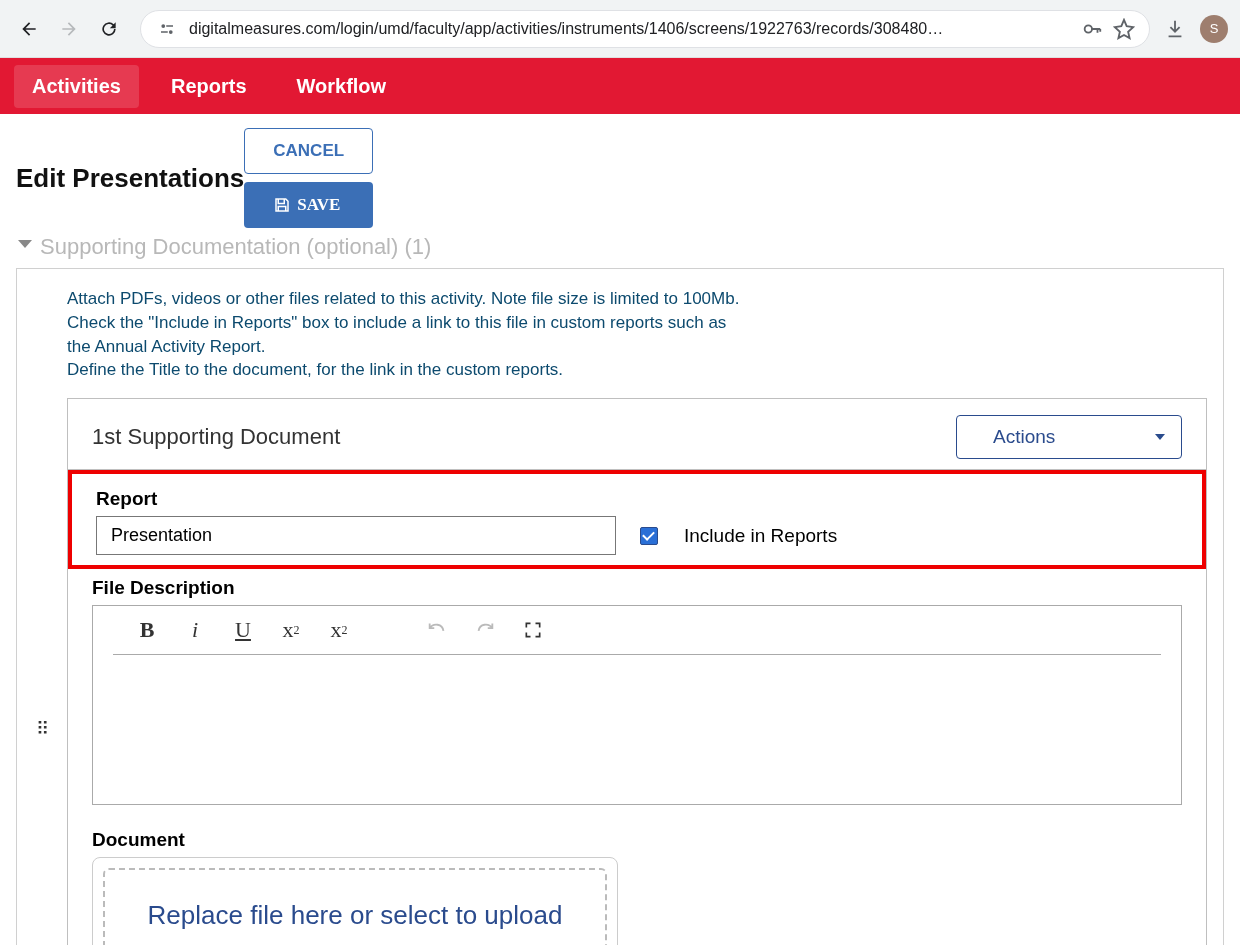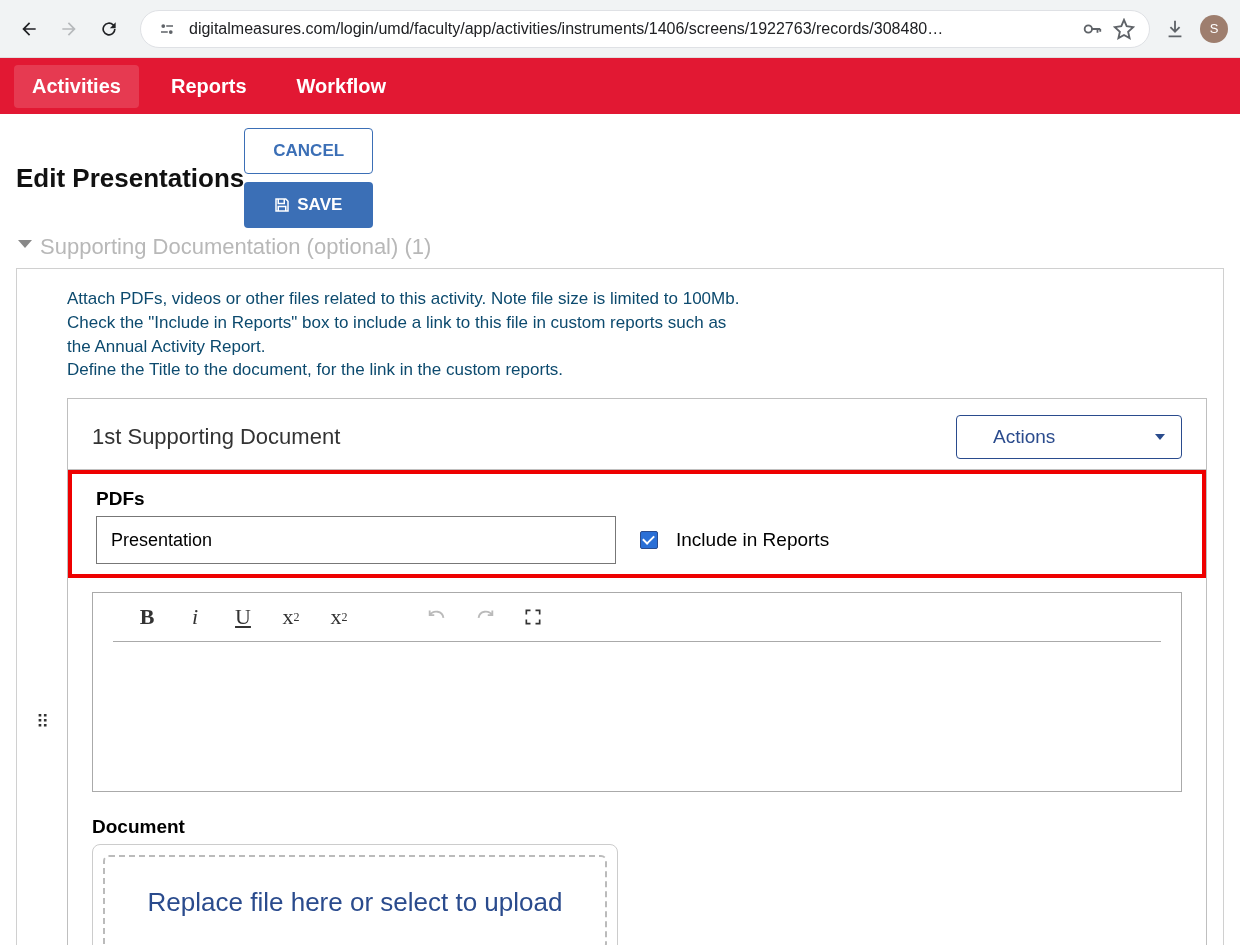--- a/index.html
+++ b/index.html
@@ -47,21 +47,21 @@
       padding: 14px 16px 0 16px;
     }
     .page-title { font-size: 26px; font-weight: 800; color: #111; }
     .action-buttons { display: flex; gap: 8px; flex-direction: column; }
     .btn {
       padding: 12px 28px; border-radius: 4px; font-size: 17px; font-weight: 700;
       display: flex; align-items: center; gap: 6px; cursor: pointer;
       border: 1px solid transparent; white-space: nowrap;
     }
     .btn-cancel { background: #fff; border-color: #3b6fb6; color: #3b6fb6; }
-    .btn-save { background: #3b6fb6; color: #fff; }
+    .btn-save { background: #3b6fb6; color: #fff; font-family: Liberation Serif, serif; }
     .btn-saveadd { background: #fff; border-color: #3b6fb6; color: #3b6fb6; }
 
     
     .section-heading {
       padding: 6px 16px 8px 40px; color: #b8b8b8; font-size: 22px; font-weight: 400;
       display: flex; align-items: center; gap: 8px; position: relative;
     }
     .section-heading::before {
       content: ""; position: absolute; left: 18px; top: 12px;
       border-left: 7px solid transparent; border-right: 7px solid transparent;
@@ -88,23 +88,23 @@
       content: ""; position: absolute; right: 16px; top: 18px;
       border-left: 5px solid transparent; border-right: 5px solid transparent;
       border-top: 6px solid #2a4b8d;
     }
 
     .highlight-box { border: 4px solid #ee0000; margin: 0; padding: 14px 24px 10px 24px; }
     .field-label { font-size: 19px; font-weight: 700; margin-bottom: 6px; }
     .title-row { display: flex; align-items: center; gap: 24px; }
     .title-input {
       flex: 0 0 520px; border: 1px solid #777; padding: 10px 14px; font-size: 18px;
-      height: 48px;
-    }
-    .include-wrap { display: flex; align-items: center; gap: 18px; font-size: 19px; }
+      height: 39px;
+    }
+    .include-wrap { display: flex; align-items: center; gap: 26px; font-size: 19px; }
     .checkbox {
       width: 18px; height: 18px; border: 1px solid #2a4b8d; background: #2a6fd6;
       position: relative; border-radius: 2px;
     }
     .checkbox::after {
       content: ""; position: absolute; left: 4px; top: 1px;
       width: 5px; height: 9px; border: solid #fff; border-width: 0 2px 2px 0;
       transform: rotate(45deg);
     }
 
@@ -222,31 +222,32 @@
 
   <div class="doc-card">
     <div class="drag-handle">⠿</div>
 
     <div class="card-head">
       <div class="card-title">1st Supporting Document</div>
       <div class="actions-dd">Actions</div>
     </div>
 
     <div class="highlight-box">
-      <div class="field-label">PDFs</div>
+      <div class="field-label">Report</div>
       <div class="title-row">
         <input class="title-input" value="Presentation" style="">
         <label class="include-wrap">
           <span class="checkbox"></span>
           <span>Include in Reports</span>
         </label>
       </div>
     </div>
 
     <div class="inner-section">
+      <div class="field-label">File Description</div>
       <div class="rte">
         <div class="rte-toolbar">
           <span class="rte-btn" style="font-weight:800">B</span>
           <span class="rte-btn" style="font-style:italic">i</span>
           <span class="rte-btn" style="text-decoration:underline">U</span>
           <span class="rte-btn">x<sup style="font-size:12px">2</sup></span>
           <span class="rte-btn">x<sub style="font-size:12px">2</sub></span>
           <span style="width:30px"></span>
           <span class="rte-btn" style="opacity:.5">
             <svg width="22" height="22" viewBox="0 0 24 24">

